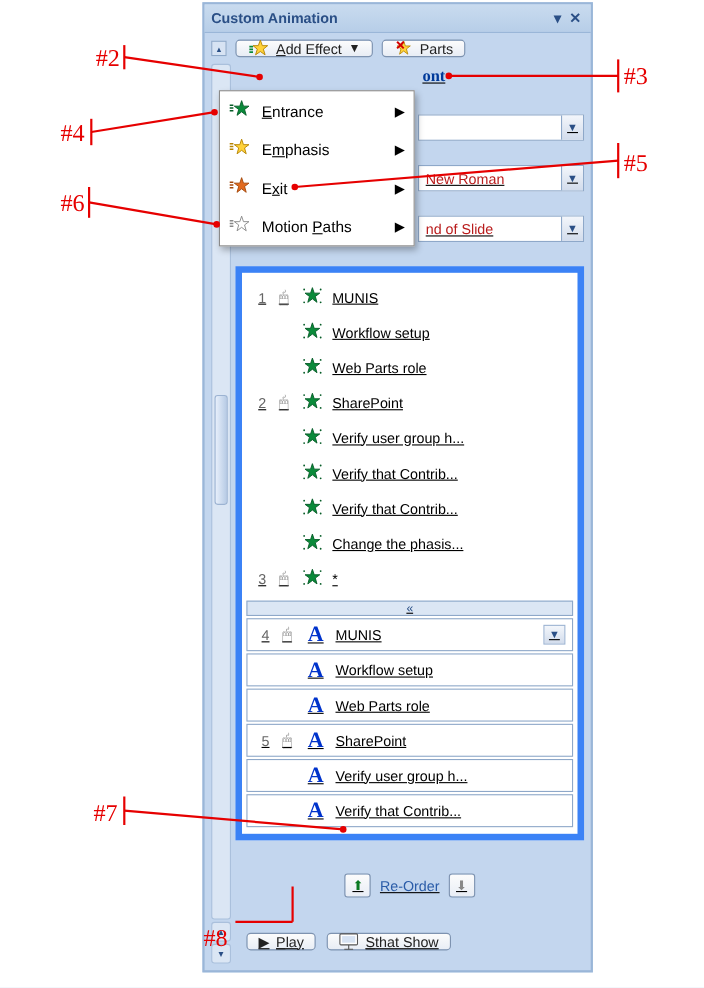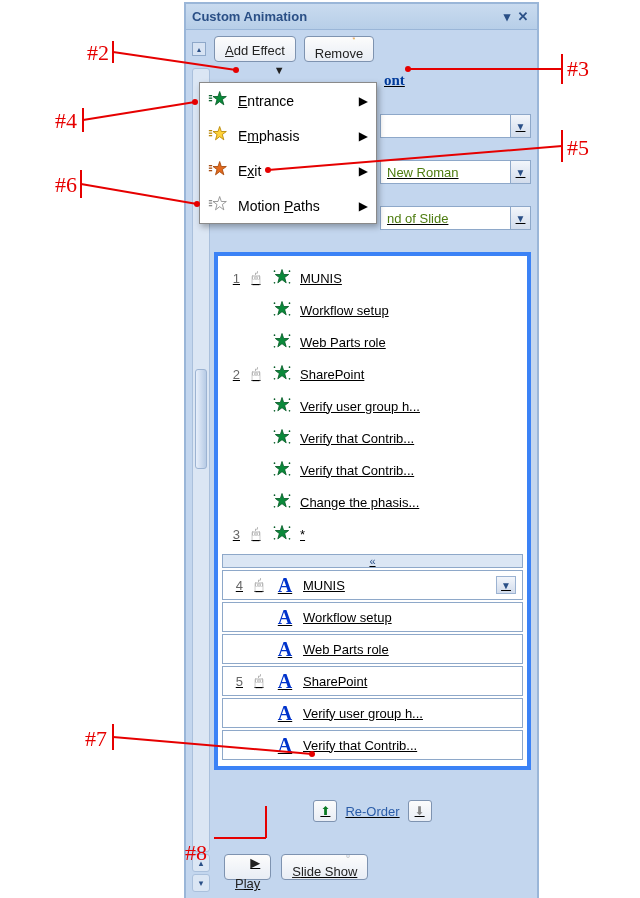--- a/index.html
+++ b/index.html
@@ -40,31 +40,30 @@
   }
   .arrow-spinner {
     width: 14px; height: 14px;
     border: 1px solid #8ea8c9;
     background: #d7e3f3;
     display: flex; align-items: center; justify-content: center;
     font-size: 8px; color: #2a4f86;
   }
   .btn {
     display: inline-flex;
-    align-items: flex-end;
+    align-items: center;
     gap: 6px;
-    height: 26px;
+    height: 16px;
     padding: 0 10px;
     background: linear-gradient(#fcfcfc,#e8edf5);
     border: 1px solid #7e93b0;
     border-radius: 4px;
     font-size: 13px;
     color: #222;
     cursor: pointer;
-    flex-direction: column;
   }
   .btn .u { text-decoration: underline; }
   .content {
     display: flex;
     padding: 0 6px 6px 6px;
     gap: 4px;
   }
   .left-scroll {
     width: 18px;
     display: flex;
@@ -114,31 +113,31 @@
     padding-left: 170px;
   }
   .combo {
     flex: 1;
     height: 24px;
     background: #fff;
     border: 1px solid #8ea8c9;
     display: flex;
     align-items: center;
   }
-  .combo .combo-text { flex:1; padding: 0 6px; color:#4d7c0f; }
+  .combo .combo-text { flex:1; padding: 0 6px; color:#b91c1c; }
   .combo .combo-btn {
     width: 20px; height: 100%;
     background: linear-gradient(#f3f6fb,#d2dcec);
     border-left: 1px solid #8ea8c9;
     display:flex;align-items:center;justify-content:center;
     font-size:10px;color:#2a4f86;
   }
   .listarea {
     background: #fff;
-    border: 4px solid #3b82f6;
+    border: 6px solid #3b82f6;
     padding: 6px 4px;
   }
   .list-row {
     display: flex;
     align-items: center;
     height: 32px;
     gap: 8px;
     padding: 0 4px;
   }
   .list-row .num { width: 14px; text-align: right; color:#666; }
@@ -257,21 +256,21 @@
         <span class="u">A</span><span>dd Effect</span>
       </span>
       <span style="font-size:11px;">▼</span>
     </div>
     <div class="btn">
       <svg class="star-svg" viewBox="0 0 24 24" style="width:18px;height:18px;">
         <polygon points="12,3 14,9 20,9 15.3,12.6 17,19 12,15.2 7,19 8.7,12.6 4,9 10,9" fill="#ffd23a" stroke="#b68300" stroke-width="1"></polygon>
         <line x1="4" y1="4" x2="12" y2="12" stroke="#d40000" stroke-width="2.4"></line>
         <line x1="12" y1="4" x2="4" y2="12" stroke="#d40000" stroke-width="2.4"></line>
       </svg>
-      <span>Remove</span>
+      <span>Parts</span>
     </div>
   </div>
 
   <div class="content">
 
     <div class="left-scroll">
       <div class="scroll-track" style="height:560px;">
         <div class="scroll-thumb" style="top:300px;height:100px;"></div>
       </div>
       <div class="scroll-end">▴</div>
@@ -473,21 +472,21 @@
           <span>▶</span>
           <span><span class="u">P</span><span>lay</span></span>
         </div>
         <div class="btn">
           <svg width="18" height="16" viewBox="0 0 18 16">
             <rect x="1" y="1" width="16" height="10" rx="1" fill="#fff" stroke="#555"></rect>
             <rect x="3" y="3" width="12" height="6" fill="#d7e3f3"></rect>
             <line x1="9" y1="11" x2="9" y2="15" stroke="#555"></line>
             <line x1="5" y1="15" x2="13" y2="15" stroke="#555"></line>
           </svg>
-          <span><span class="u">S</span><span>lide Show</span></span>
+          <span><span class="u">S</span><span>that Show</span></span>
         </div>
       </div>
 
     </div>
   </div>
 </div>
 
 <div class="menu" id="menu">
     <div class="mi">
       <span><svg class="star-svg" viewBox="0 0 24 24">

